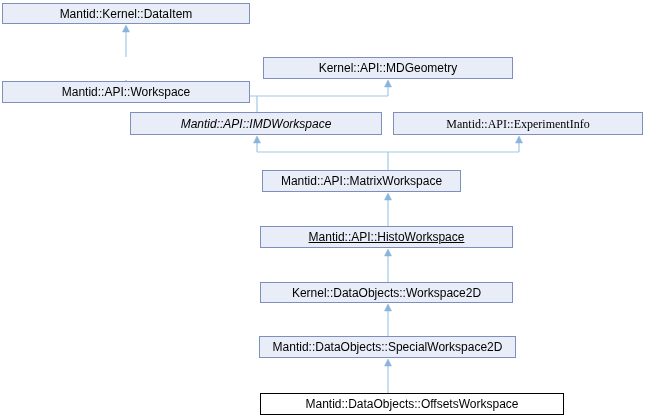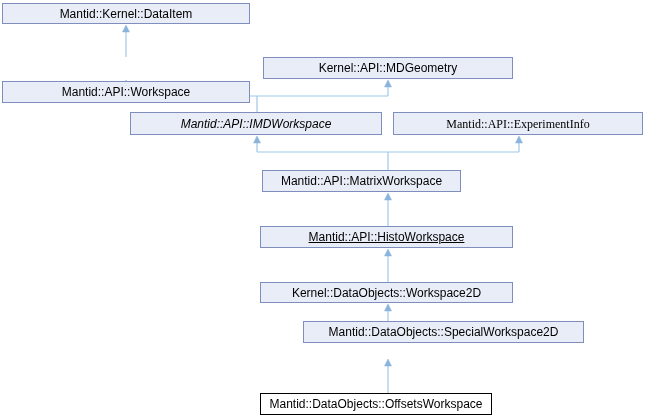--- a/index.html
+++ b/index.html
@@ -96,17 +96,17 @@
   <div class="node" style="left:130px; top:112px; width:252px; height:23px;font-style:italic;">Mantid::API::IMDWorkspace</div>
 
   <div class="node" style="left:393px; top:112px; width:250px; height:23px;font-family:Liberation Serif, serif;">Mantid::API::ExperimentInfo</div>
 
   <div class="node" style="left:262px; top:170px; width:199px; height:22px;">Mantid::API::MatrixWorkspace</div>
 
   <div class="node" style="left:260px; top:226px; width:253px; height:22px;text-decoration:underline;">Mantid::API::HistoWorkspace</div>
 
   <div class="node" style="left:260px; top:282px; width:253px; height:21px;">Kernel::DataObjects::Workspace2D</div>
 
-  <div class="node" style="left:259px; top:321px; width:281px; height:22px;margin-left:44px;">Mantid::DataObjects::SpecialWorkspace2D</div>
+  <div class="node" style="left:259px; top:336px; width:257px; height:22px;">Mantid::DataObjects::SpecialWorkspace2D</div>
 
-  <div class="node current" style="left:260px; top:393px; width:232px; height:22px;">Mantid::DataObjects::OffsetsWorkspace</div>
+  <div class="node current" style="left:260px; top:393px; width:304px; height:22px;">Mantid::DataObjects::OffsetsWorkspace</div>
 
 </div>
 
 </body></html>

